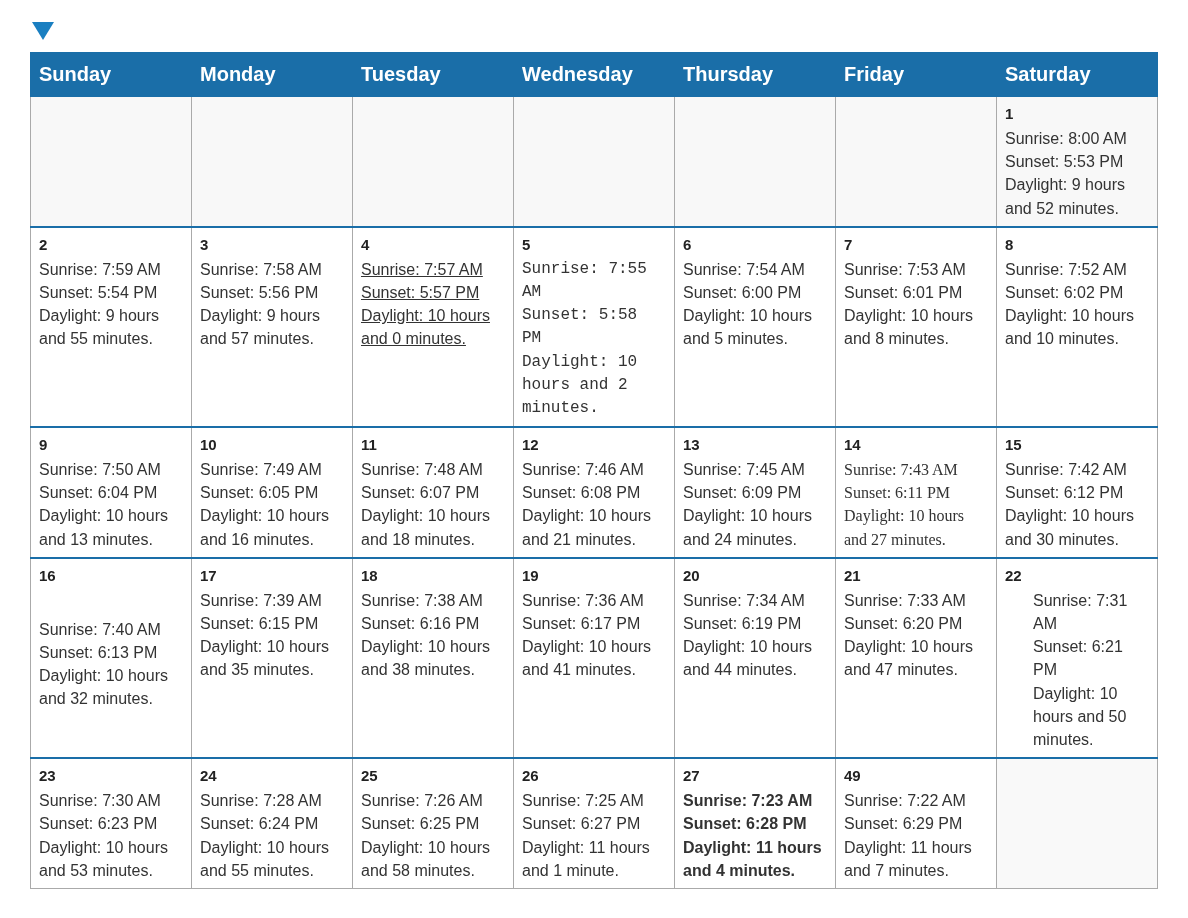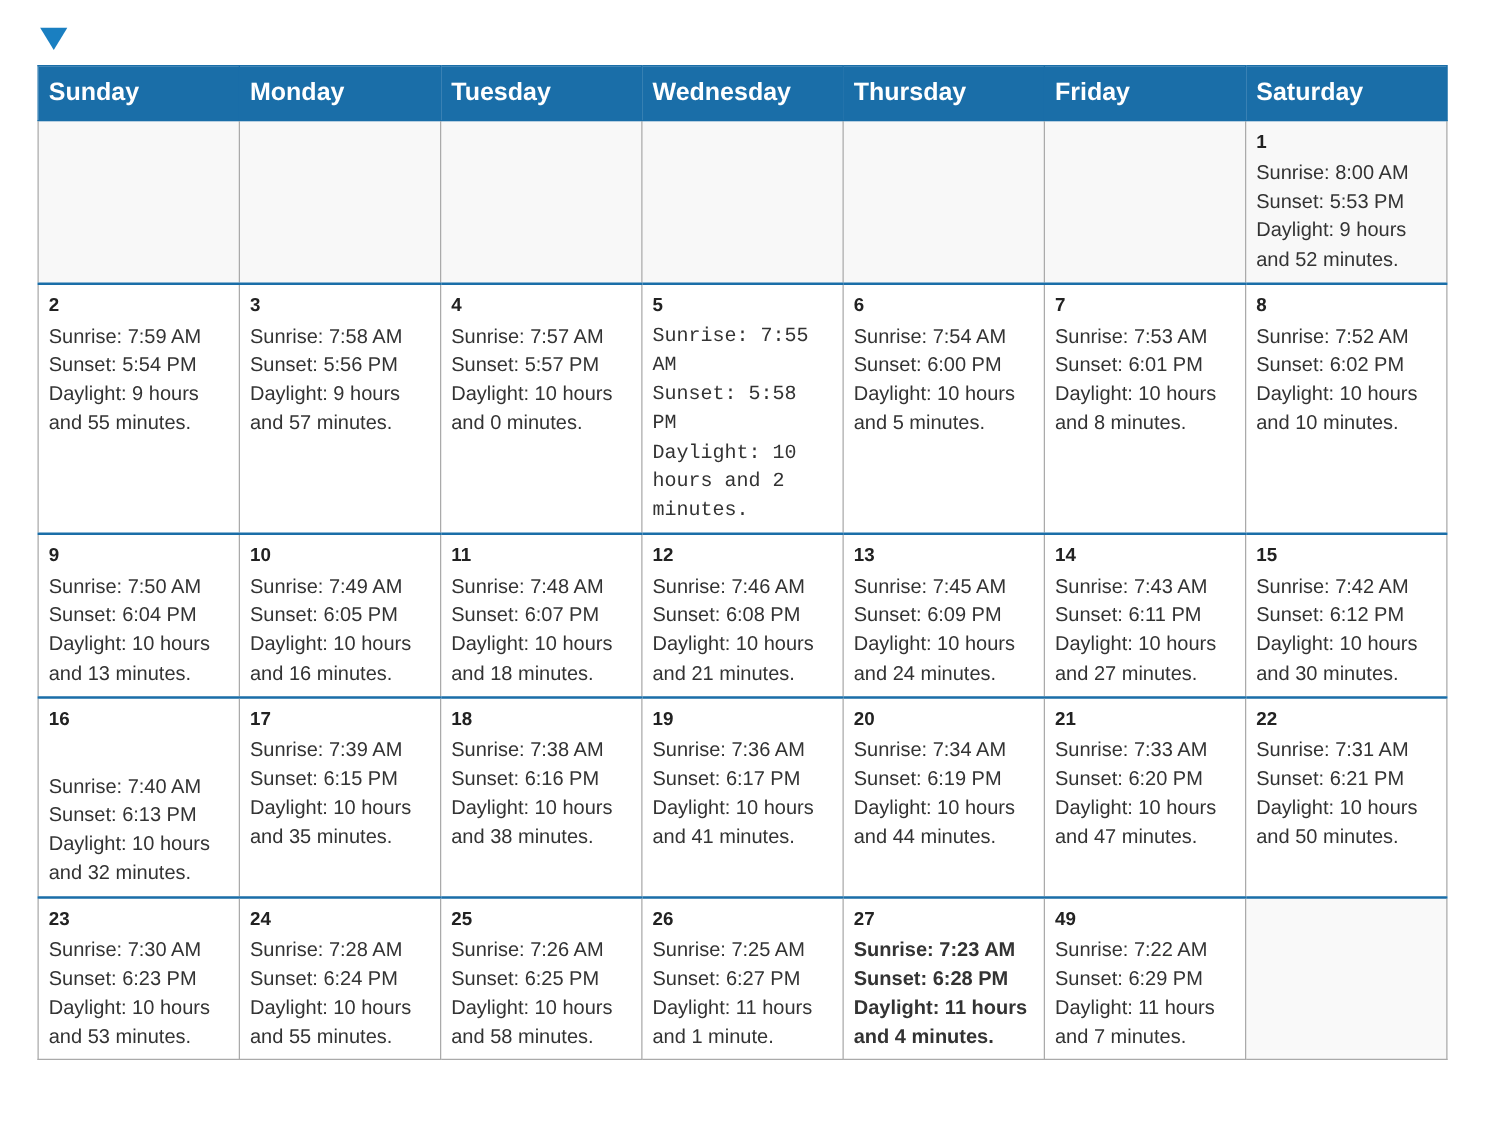--- a/index.html
+++ b/index.html
@@ -151,21 +151,21 @@
 Daylight: 9 hours and 55 minutes.</div>
         </td>
         <td>
           <span class="day-number">3</span>
           <div class="day-info" style="white-space: pre-line;">Sunrise: 7:58 AM
 Sunset: 5:56 PM
 Daylight: 9 hours and 57 minutes.</div>
         </td>
         <td>
           <span class="day-number">4</span>
-          <div class="day-info" style="white-space: pre-line;">Sunrise: 7:57 AM
+          <div class="day-info" style="white-space: pre-line; text-decoration: underline;">Sunrise: 7:57 AM
 Sunset: 5:57 PM
 Daylight: 10 hours and 0 minutes.</div>
         </td>
         <td>
           <span class="day-number">5</span>
           <div class="day-info" style="white-space: pre-line; font-family: Liberation Mono, monospace;">Sunrise: 7:55 AM
 Sunset: 5:58 PM
 Daylight: 10 hours and 2 minutes.</div>
         </td>
         <td>
@@ -213,21 +213,21 @@
 Daylight: 10 hours and 21 minutes.</div>
         </td>
         <td>
           <span class="day-number">13</span>
           <div class="day-info" style="white-space: pre-line;">Sunrise: 7:45 AM
 Sunset: 6:09 PM
 Daylight: 10 hours and 24 minutes.</div>
         </td>
         <td>
           <span class="day-number">14</span>
-          <div class="day-info" style="white-space: pre-line;">Sunrise: 7:43 AM
+          <div class="day-info" style="white-space: pre-line; font-family: Liberation Serif, serif;">Sunrise: 7:43 AM
 Sunset: 6:11 PM
 Daylight: 10 hours and 27 minutes.</div>
         </td>
         <td>
           <span class="day-number">15</span>
           <div class="day-info" style="white-space: pre-line;">Sunrise: 7:42 AM
 Sunset: 6:12 PM
 Daylight: 10 hours and 30 minutes.</div>
         </td>
       </tr>
@@ -263,21 +263,21 @@
 Daylight: 10 hours and 44 minutes.</div>
         </td>
         <td>
           <span class="day-number">21</span>
           <div class="day-info" style="white-space: pre-line;">Sunrise: 7:33 AM
 Sunset: 6:20 PM
 Daylight: 10 hours and 47 minutes.</div>
         </td>
         <td>
           <span class="day-number">22</span>
-          <div class="day-info" style="white-space: pre-line;">Sunrise: 7:31 AM
+          <div class="day-info" style="white-space: pre-line; margin-left: 28px;">Sunrise: 7:31 AM
 Sunset: 6:21 PM
 Daylight: 10 hours and 50 minutes.</div>
         </td>
       </tr>
       <tr class="row-divider">
         <td>
           <span class="day-number">23</span>
           <div class="day-info" style="white-space: pre-line;">Sunrise: 7:30 AM
 Sunset: 6:23 PM
 Daylight: 10 hours and 53 minutes.</div>

